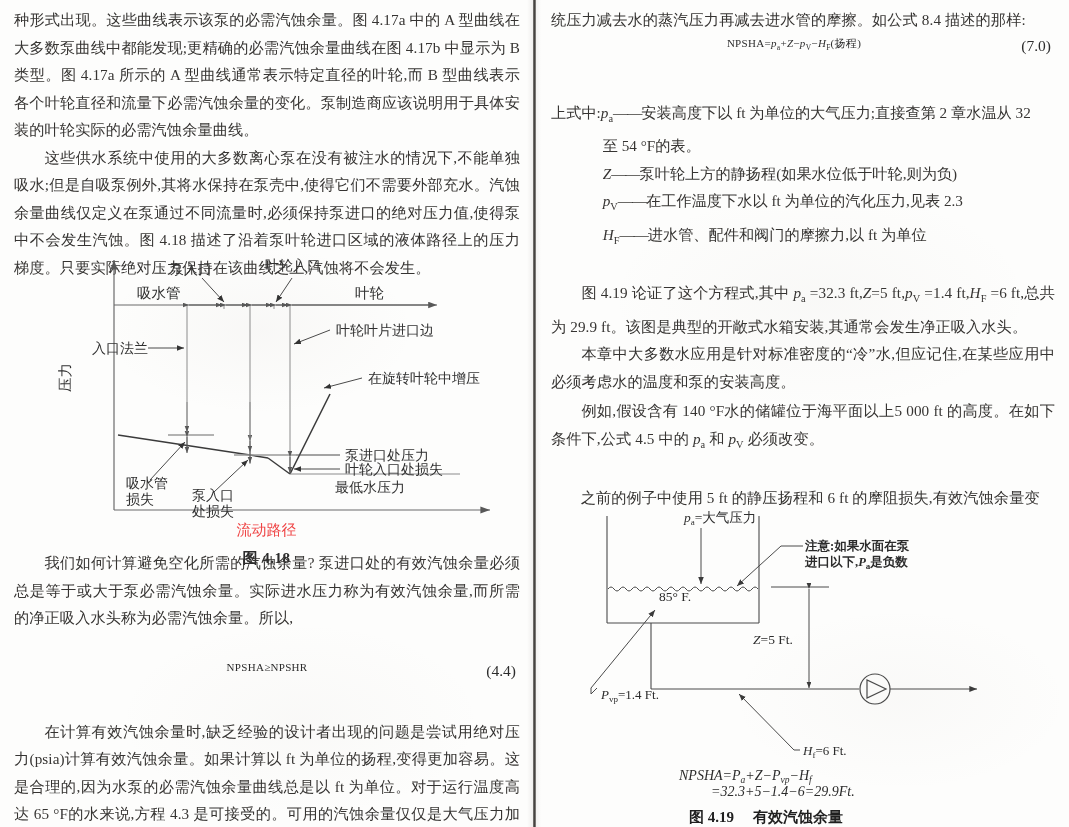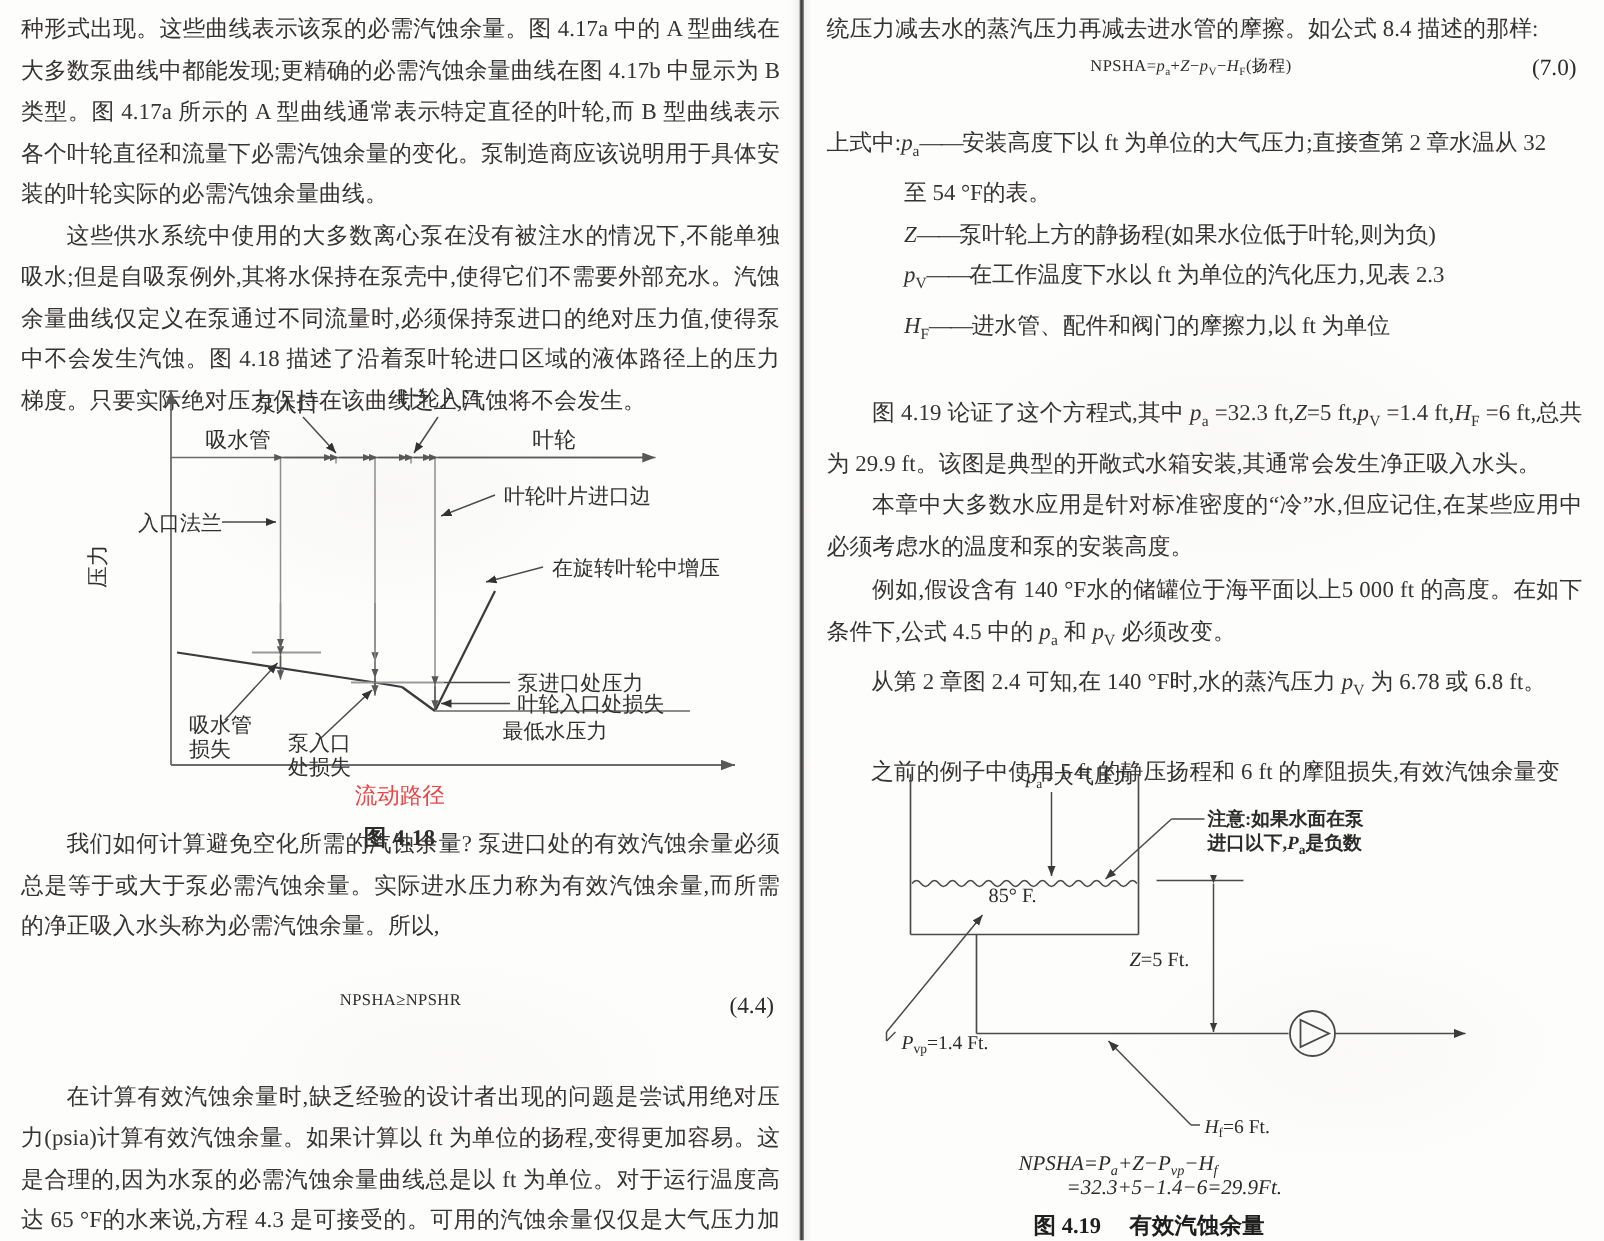--- a/index.html
+++ b/index.html
@@ -222,37 +222,36 @@
 
       <p class="body-text">统压力减去水的蒸汽压力再减去进水管的摩擦。如公式 8.4 描述的那样:</p>
 
       <div class="eqrow" style="height:30px;margin-top:2px;">
         <div class="eq" style="top:0;left:-18px;">
           <span>NPSHA=</span><i>p</i><sub>a</sub>+<i>Z</i>−<i>p</i><sub>V</sub>−<i>H</i><sub>F</sub>(扬程)
         </div>
         <div class="eqnum" style="top:1px;">(7.0)</div>
       </div>
 
-      <div class="defs" style="margin-top:16px;">
+      <div class="defs" style="margin-top:33px;">
         <div class="d1">
           <span>上式中:</span><i>p</i><sub>a</sub><span class="dash">——</span>安装高度下以 ft 为单位的大气压力;直接查第 2 章水温从 32
         </div>
         <div class="dn">至 54 °F的表。</div>
         <div class="dn"><i>Z</i><span class="dash">——</span>泵叶轮上方的静扬程(如果水位低于叶轮,则为负)</div>
         <div class="dn"><i>p</i><sub>V</sub><span class="dash">——</span>在工作温度下水以 ft 为单位的汽化压力,见表 2.3</div>
         <div class="dn"><i>H</i><sub>F</sub><span class="dash">——</span>进水管、配件和阀门的摩擦力,以 ft 为单位</div>
       </div>
 
       <p class="body-text indent" style="margin-top:25px;">图 4.19 论证了这个方程式,其中 <i>p</i><sub>a</sub> =32.3 ft,<i>Z</i>=5 ft,<i>p</i><sub>V</sub> =1.4 ft,<i>H</i><sub>F</sub> =6 ft,总共为 29.9 ft。该图是典型的开敞式水箱安装,其通常会发生净正吸入水头。</p>
 
       <p class="body-text indent">本章中大多数水应用是针对标准密度的“冷”水,但应记住,在某些应用中必须考虑水的温度和泵的安装高度。</p>
 
       <p class="body-text indent" style="margin-top:2px;">例如,假设含有 140 °F水的储罐位于海平面以上5 000 ft 的高度。在如下条件下,公式 4.5 中的 <i>p</i><sub>a</sub> 和 <i>p</i><sub>V</sub> 必须改变。</p>
 
-      <p class="body-text" style="padding-left:1.95em;">从第 2 章图 2.4 可知,在 140 °F时,水的蒸汽压力 <i>p</i><sub>V</sub> 为 6.78 或 6.8 ft。</p>
 
       <p class="body-text" style="margin-top:26px;padding-left:1.95em;">之前的例子中使用 5 ft 的静压扬程和 6 ft 的摩阻损失,有效汽蚀余量变</p>
     </div>
 
     <div class="fig19">
       <svg width="528" height="329" viewBox="0 0 528 329">
         <defs>
           <marker id="f19a" markerWidth="8" markerHeight="8" refX="7" refY="2.8" orient="auto">
             <path d="M0,0 L7,2.8 L0,5.6 z" fill="#3b3b3b"></path>
           </marker>

